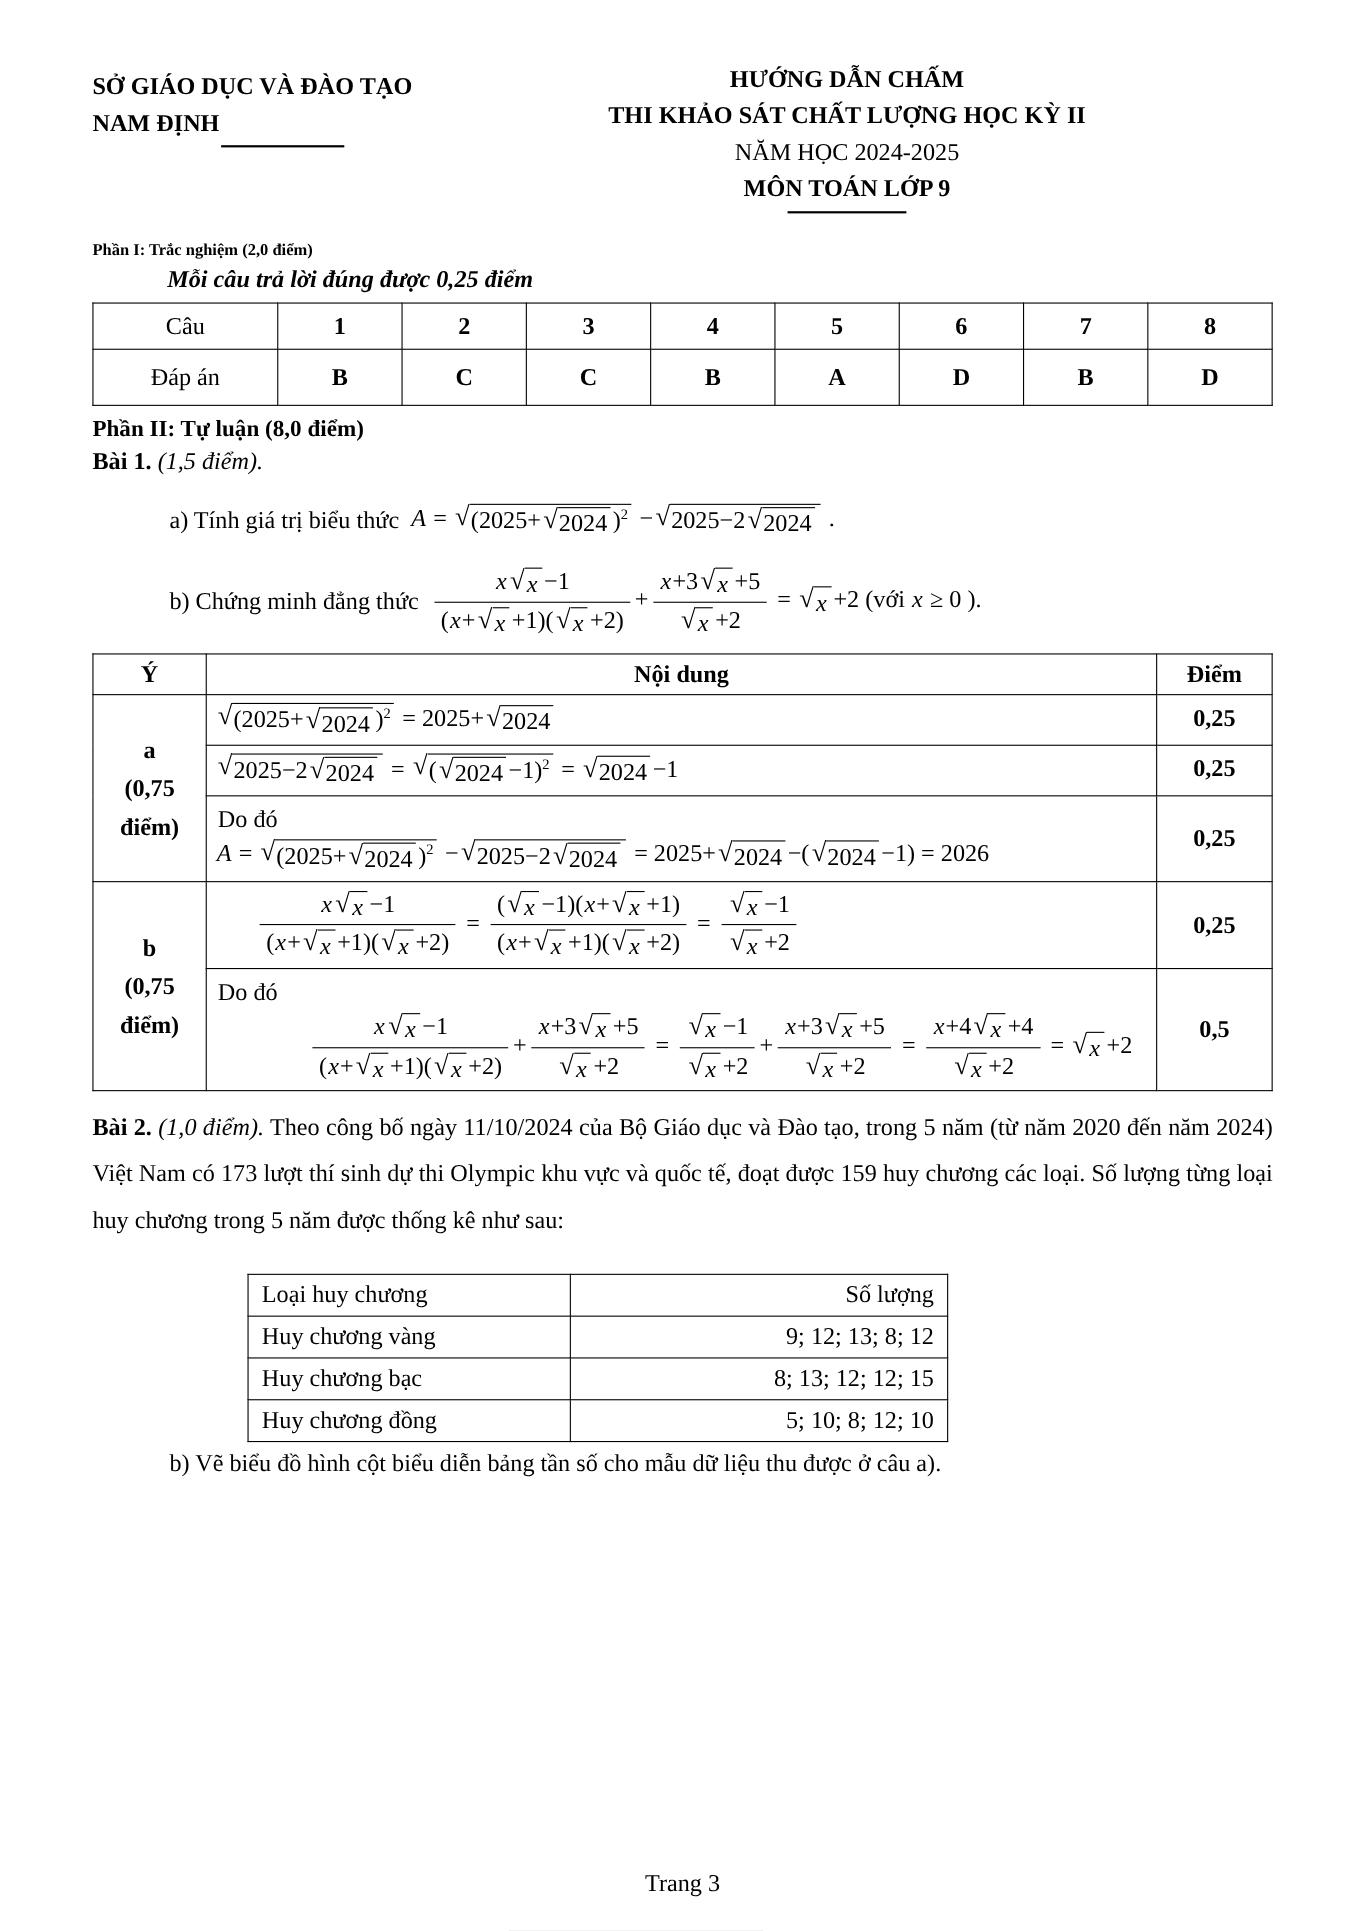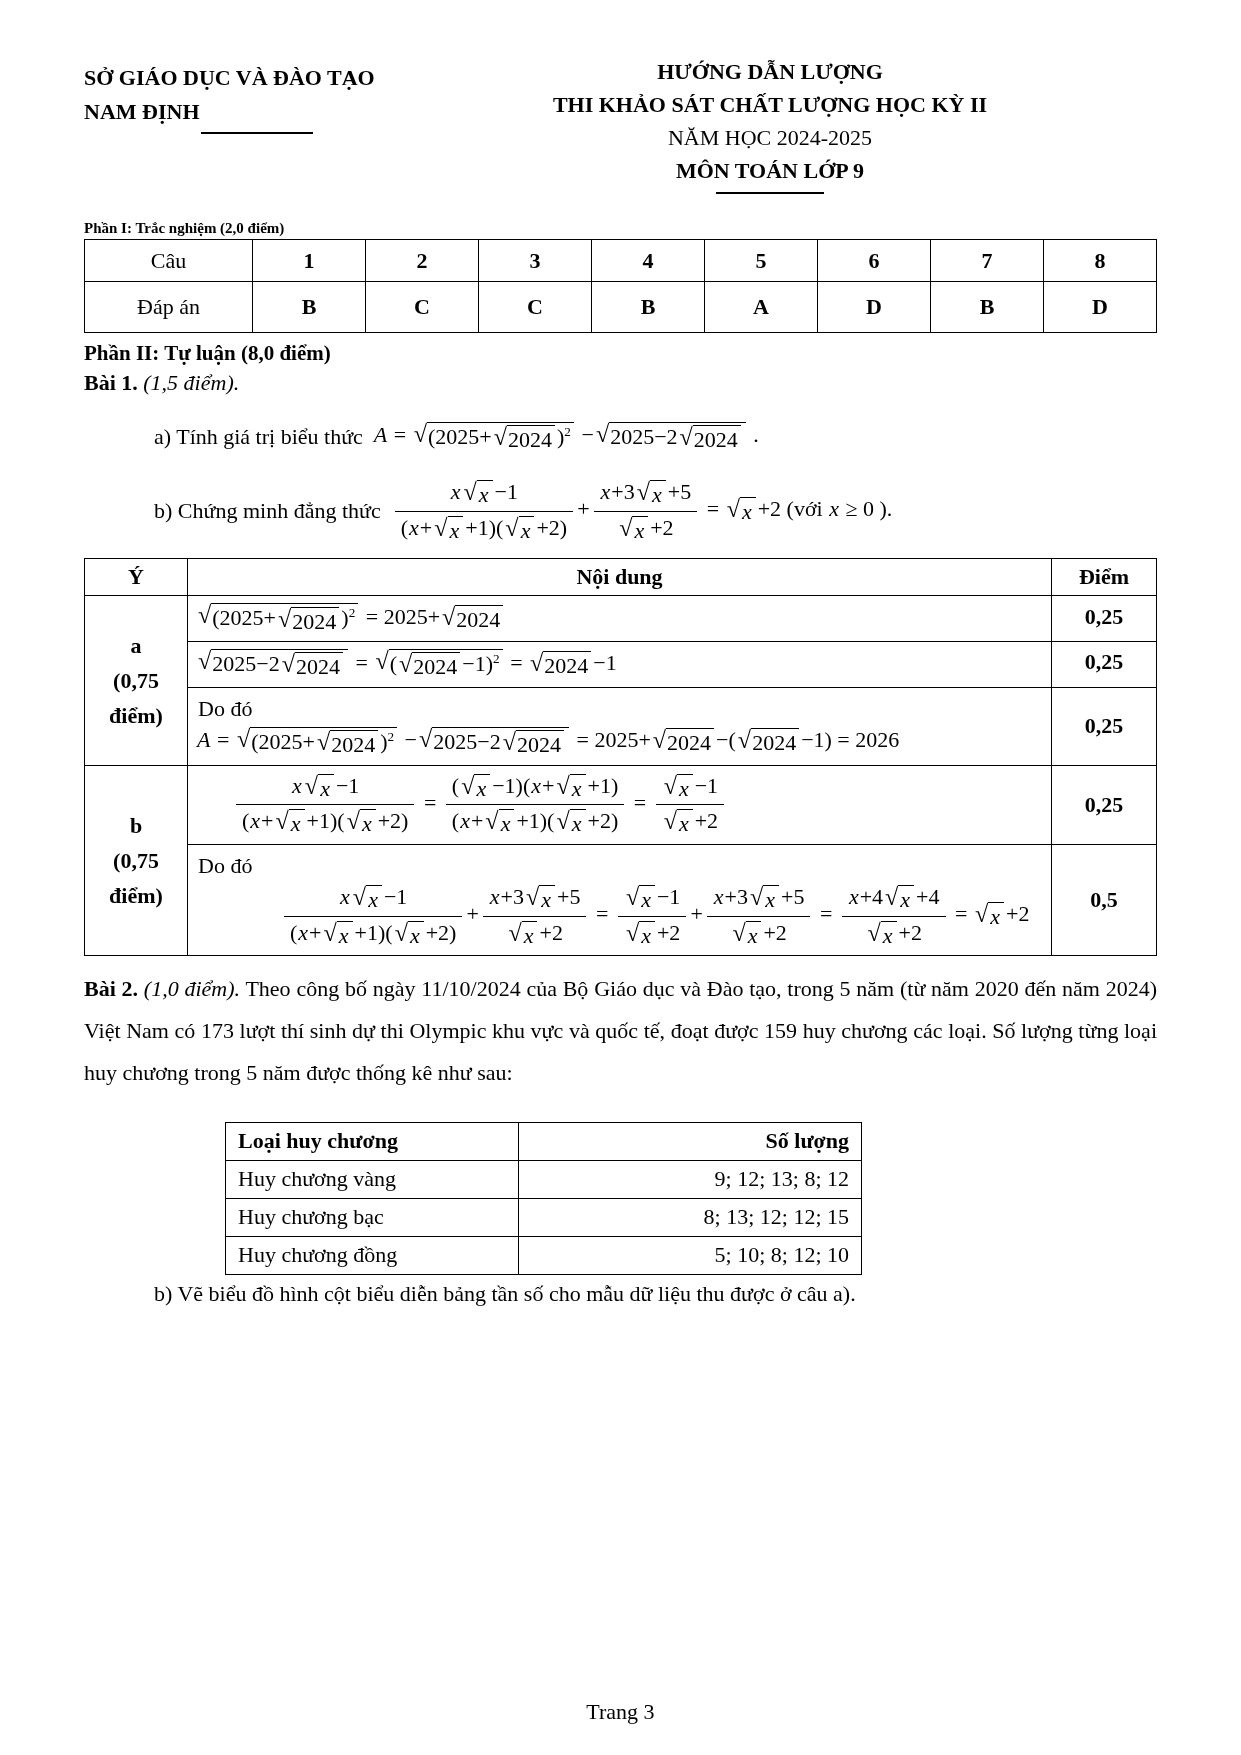--- a/index.html
+++ b/index.html
@@ -60,49 +60,50 @@
   .m-ind2{margin-left:84px;display:inline-block;}
   tr.dashed-top td{border-top:1.8px dashed #000;}
 
   
   .para{margin:12px 0 0;text-align:justify;line-height:1.9;}
 
   .medal-table{margin:28px 0 0 141px;}
   .medal-table td{border:1.6px solid #000;height:37px;padding:0 12px;}
   .medal-table .c1{width:268px;text-align:left;}
   .medal-table .c2{width:318px;text-align:right;}
-  .medal-table .head td{font-weight:bold;}
+  .medal-table .head td{font-weight:normal;}
 
   .source-line{text-align:right;margin:6px 152px 4px 0;font-style:italic;}
   .link{text-decoration:underline;cursor:pointer;}
 
   .questions{margin:2px 0 0 70px;line-height:1.55;}
   .footer{position:absolute;bottom:30px;left:0;width:100%;text-align:center;}
 </style>
 </head>
 <body>
 
 <div class="page">
 
   <div class="header">
     <div class="header-left">
       <div class="bold">SỞ GIÁO DỤC VÀ ĐÀO TẠO</div>
       <div class="bold">NAM ĐỊNH</div>
       <div class="rule rule-left"></div>
     </div>
     <div class="header-right">
-      <div class="bold">HƯỚNG DẪN LƯỢNG</div>
+      <div class="bold">HƯỚNG DẪN CHẤM</div>
       <div class="bold">THI KHẢO SÁT CHẤT LƯỢNG HỌC KỲ II</div>
       <div>NĂM HỌC 2024-2025</div>
       <div class="bold">MÔN TOÁN LỚP 9</div>
       <div class="rule rule-right"></div>
     </div>
   </div>
 
   <div class="section-heading">Phần I: Trắc nghiệm (2,0 điểm)</div>
+  <div class="note">Mỗi câu trả lời đúng được 0,25 điểm</div>
 
   <table class="answers-table">
     <colgroup>
         <col style="width:168px">
         <col>
         <col>
         <col>
         <col>
         <col>
         <col>

